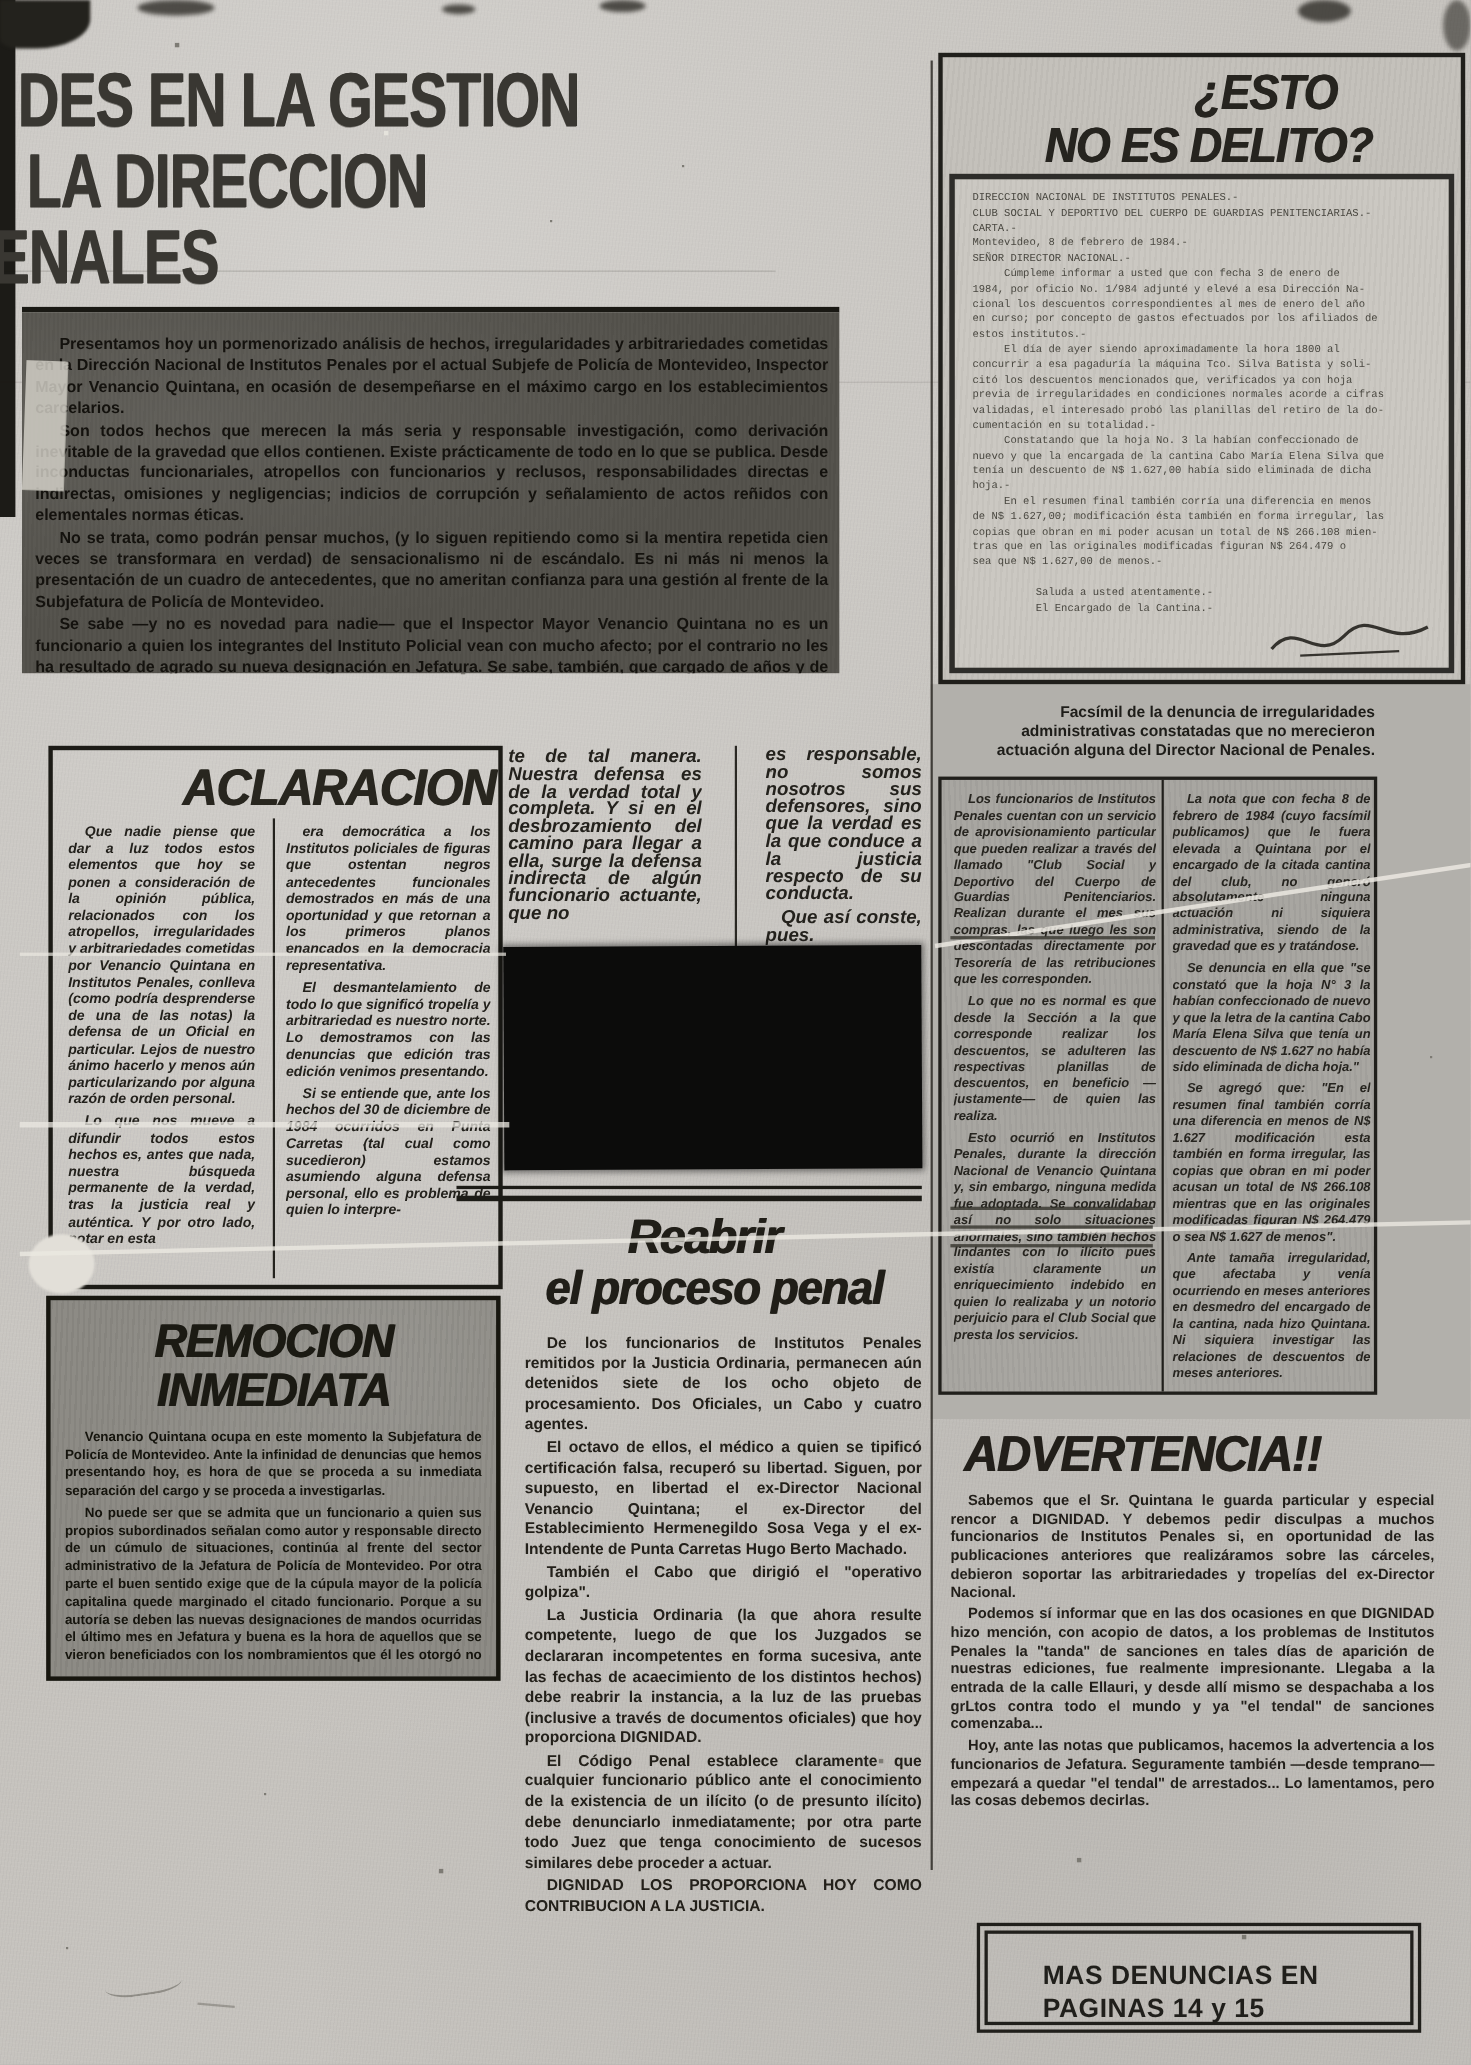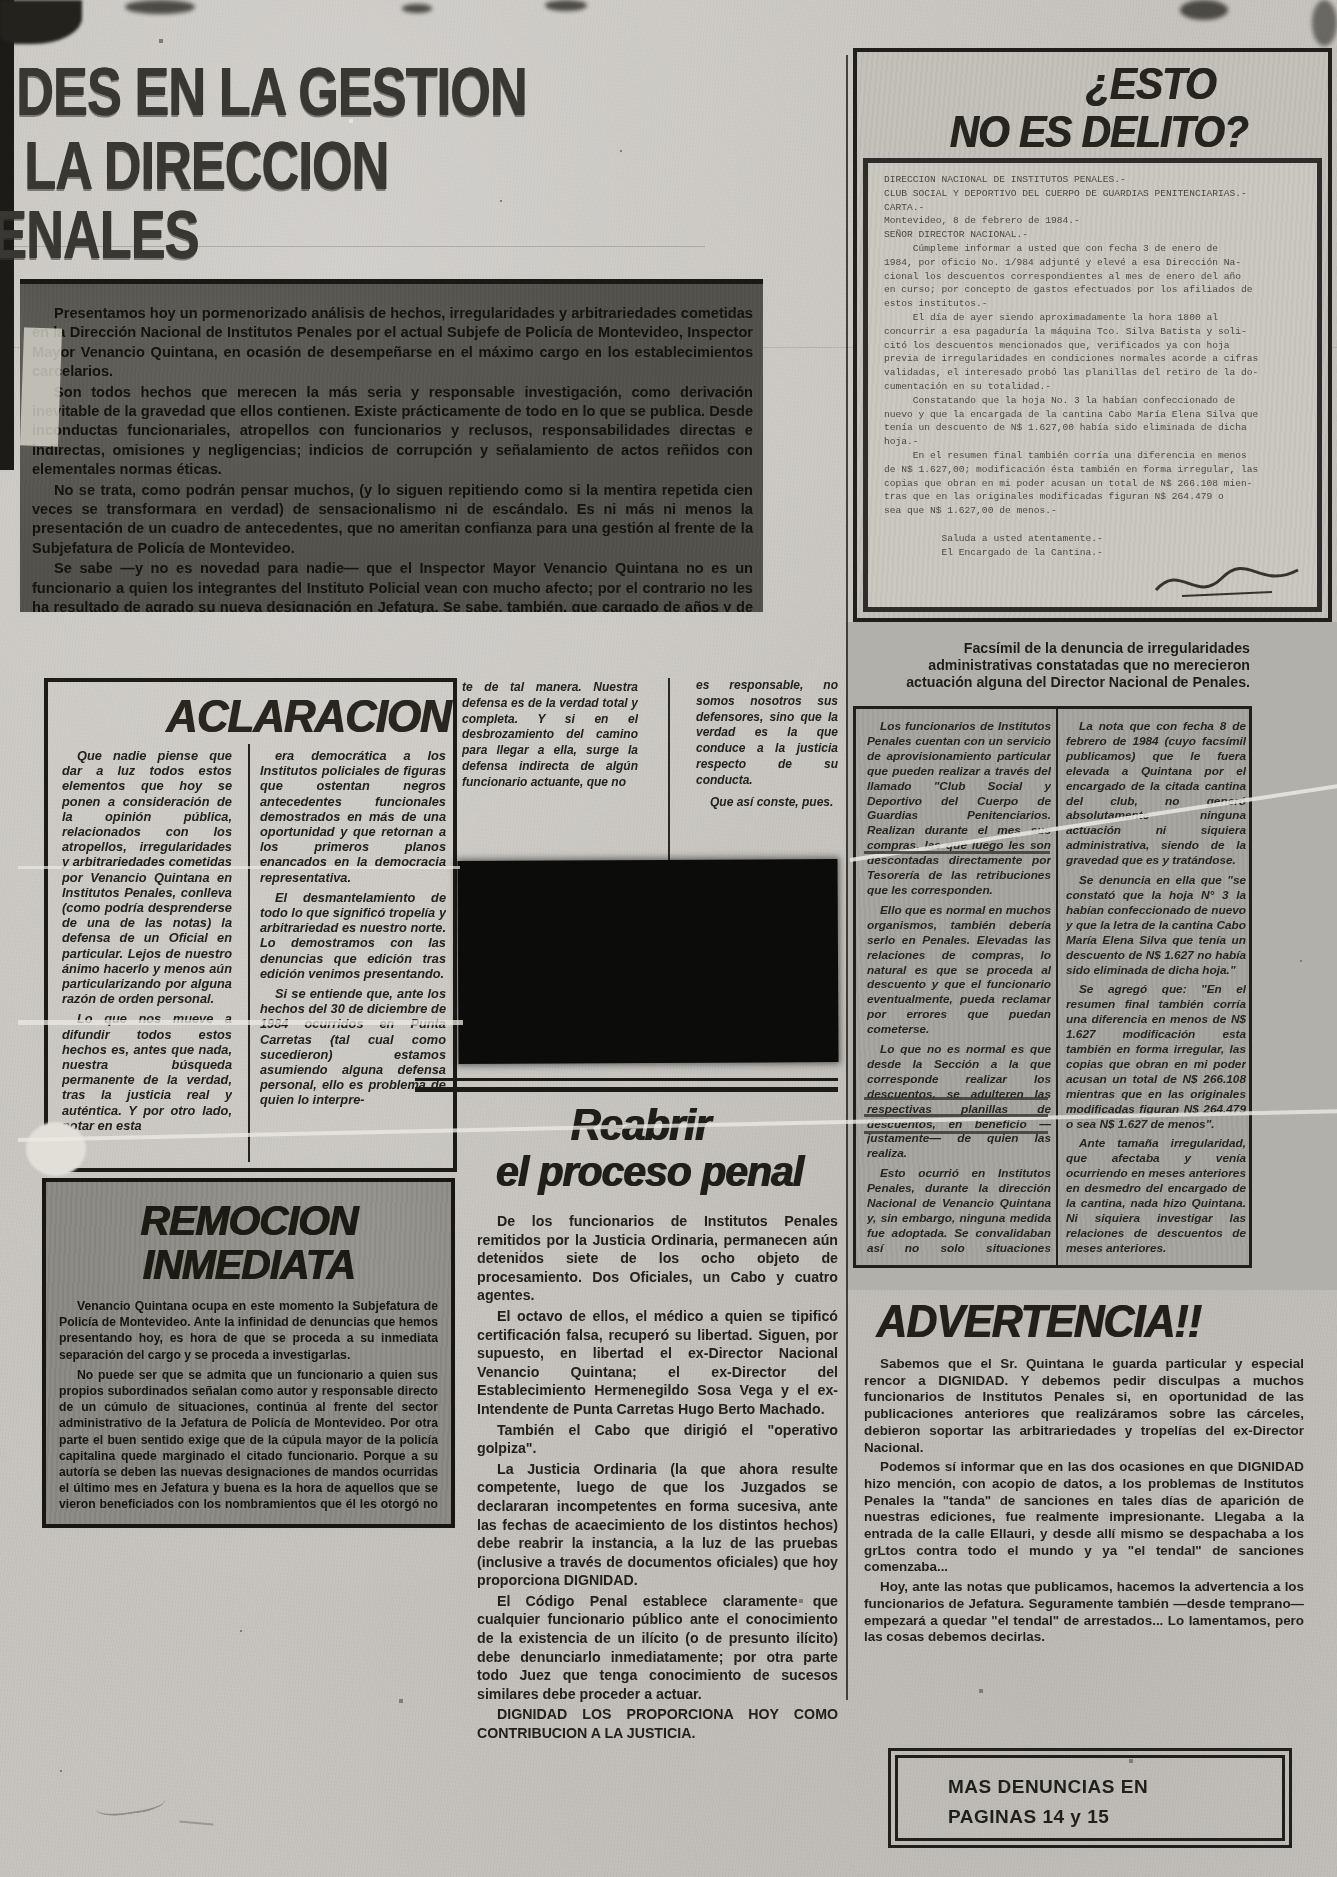--- a/index.html
+++ b/index.html
@@ -61,36 +61,36 @@
   
   #adv-title{left:876px;top:1294px;font-size:46px;font-style:italic;font-weight:bold;color:#221f1a;
     letter-spacing:-1px;transform:scaleX(.93);transform-origin:left;text-shadow:1.2px 0 0 #221f1a;white-space:nowrap;}
   #adv-body{left:864px;top:1356px;width:440px;font-size:13.4px;line-height:16.7px;font-weight:bold;
     color:#221f1a;text-align:justify;}
   #adv-body p{margin:0 0 3px;text-indent:16px;}
 
   
   #mas{left:888px;top:1748px;width:404px;height:100px;border:3px solid #201f1b;padding:4px;box-sizing:border-box;}
   #mas-inner{border:3px solid #201f1b;width:100%;height:100%;box-sizing:border-box;
-    padding:14px 0 0 50px;font-size:19px;line-height:30px;font-weight:bold;color:#201f1b;letter-spacing:.5px;}
+    padding:24px 0 0 50px;font-size:24px;line-height:30px;font-weight:bold;color:#201f1b;letter-spacing:.5px;}
 
   
   #acl{left:44px;top:678px;width:413px;height:494px;border:4px solid #1c1b16;box-sizing:border-box;
     background:rgba(255,255,255,.03);}
   #acl-title{position:absolute;left:88px;top:6px;width:344px;text-align:center;font-size:47px;
     font-style:italic;font-weight:bold;letter-spacing:-1px;color:#28261f;text-shadow:1.2px 0 0 #28261f;
     transform:scaleX(.93);white-space:nowrap;}
   .acol{position:absolute;top:66px;bottom:8px;font-style:italic;font-weight:bold;font-size:12.8px;
     line-height:15.2px;color:#23211c;text-align:justify;overflow:hidden;}
   #acl-c1{left:14px;width:170px;} #acl-c2{left:212px;width:186px;}
   .acol p{margin:0 0 5px;text-indent:15px;}
   #acl-rule{position:absolute;left:200px;top:62px;bottom:6px;width:2px;background:#23221d;}
 
   
-  .mcol{position:absolute;font-style:italic;font-weight:bold;font-size:12px;line-height:15.8px;
+  .mcol{position:absolute;font-style:italic;font-weight:bold;font-size:17px;line-height:15.8px;
     color:#23211c;text-align:justify;overflow:hidden;}
   #mid1{left:462px;top:680px;width:176px;height:180px;}
   #mid2{left:696px;top:678px;width:142px;height:200px;}
   .mcol p{margin:0 0 6px;} #mid2 p+p{text-indent:14px;}
   #mid-rule{left:668px;top:678px;width:2px;height:182px;background:#2a2823;}
 
   
   #censored{left:458px;top:860px;width:380px;height:203px;background:#0c0c0b;
     box-shadow:0 0 6px 2px rgba(12,12,11,.5);transform:rotate(-.3deg);}
 
@@ -195,21 +195,20 @@
       <path d="M4 30 C 28 2, 44 44, 70 18 S 108 30, 146 10" stroke="#35332e" stroke-width="3" fill="none"></path>
       <path d="M30 36 L 120 32" stroke="#35332e" stroke-width="2" fill="none"></path>
     </svg>
   </div>
 
   <div class="abs" id="caption">Facsímil de la denuncia de irregularidades administrativas constatadas que no merecieron actuación alguna del Director Nacional de Penales.</div>
 
   <div class="abs" id="club">
     <div class="ccol" id="club-c1">
         <p>Los funcionarios de Institutos Penales cuentan con un servicio de aprovisionamiento particular que pueden realizar a través del llamado "Club Social y Deportivo del Cuerpo de Guardias Penitenciarios. Realizan durante el mes sus compras, las que luego les son descontadas directamente por Tesorería de las retribuciones que les corresponden.</p>
-        <p>Ello que es normal en muchos organismos, también debería serlo en Penales. Elevadas las relaciones de compras, lo natural es que se proceda al descuento y que el funcionario eventualmente, pueda reclamar por errores que puedan cometerse.</p>
         <p>Lo que no es normal es que desde la Sección a la que corresponde realizar los descuentos, se adulteren las respectivas planillas de descuentos, en beneficio —justamente— de quien las realiza.</p>
         <p>Esto ocurrió en Institutos Penales, durante la dirección Nacional de Venancio Quintana y, sin embargo, ninguna medida fue adoptada. Se convalidaban así no solo situaciones anormales, sino también hechos lindantes con lo ilícito pues existía claramente un enriquecimiento indebido en quien lo realizaba y un notorio perjuicio para el Club Social que presta los servicios.</p>
       </div>
     <div id="club-rule"></div>
     <div class="ccol" id="club-c2">
         <p>La nota que con fecha 8 de febrero de 1984 (cuyo facsímil publicamos) que le fuera elevada a Quintana por el encargado de la citada cantina del club, no generó absolutamente ninguna actuación ni siquiera administrativa, siendo de la gravedad que es y tratándose.</p>
         <p>Se denuncia en ella que "se constató que la hoja N° 3 la habían confeccionado de nuevo y que la letra de la cantina Cabo María Elena Silva que tenía un descuento de N$ 1.627 no había sido eliminada de dicha hoja."</p>
         <p>Se agregó que: "En el resumen final también corría una diferencia en menos de N$ 1.627 modificación esta también en forma irregular, las copias que obran en mi poder acusan un total de N$ 266.108 mientras que en las originales modificadas figuran N$ 264.479 o sea N$ 1.627 de menos".</p>
         <p>Ante tamaña irregularidad, que afectaba y venía ocurriendo en meses anteriores en desmedro del encargado de la cantina, nada hizo Quintana. Ni siquiera investigar las relaciones de descuentos de meses anteriores.</p>
       </div>

